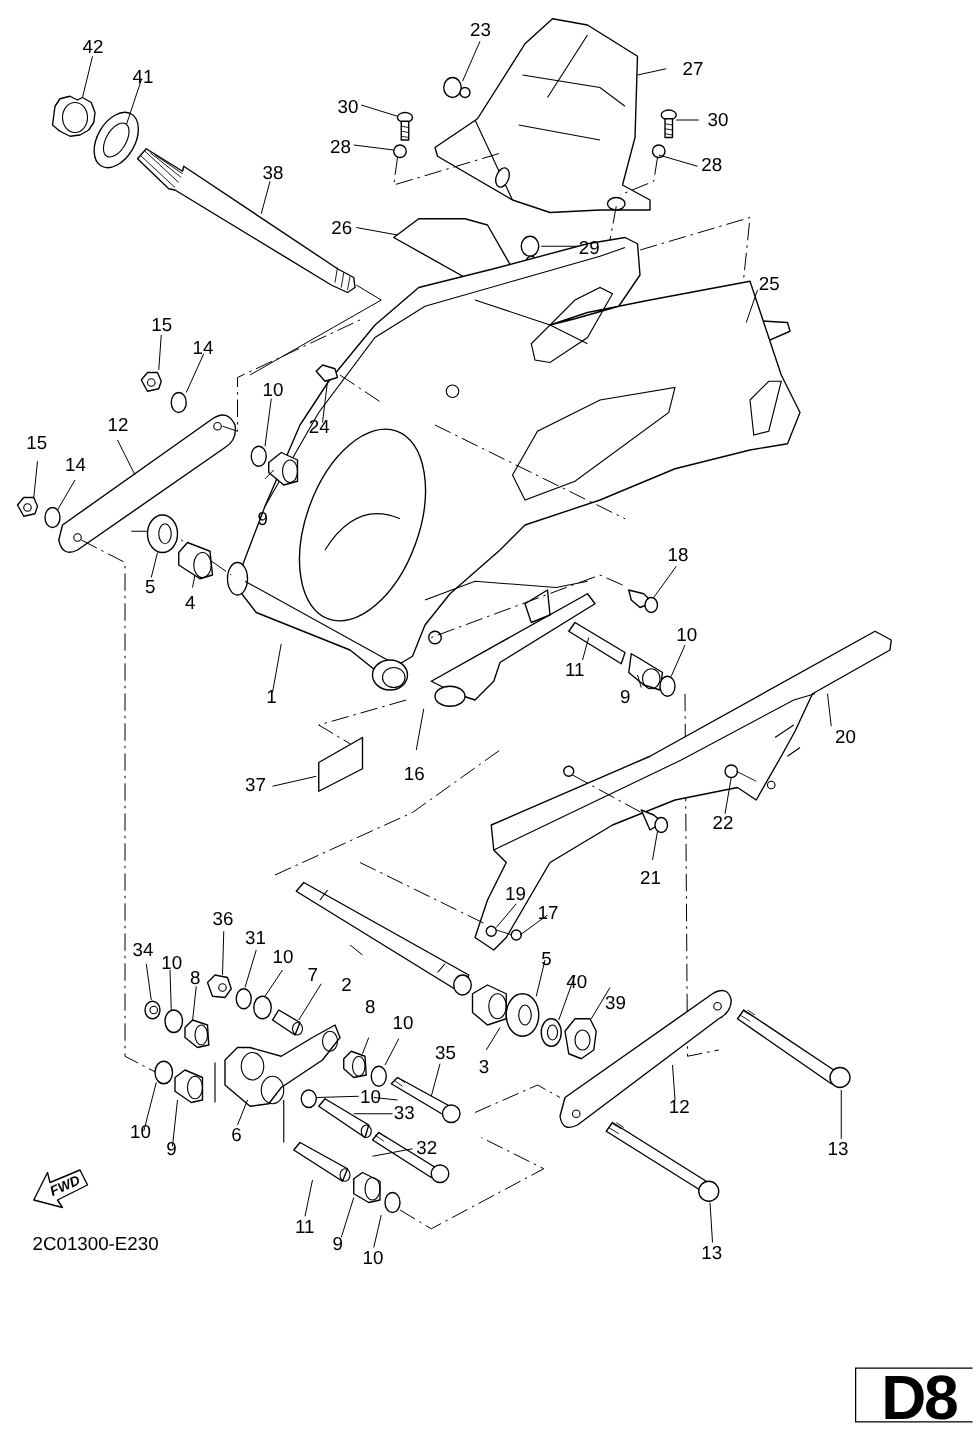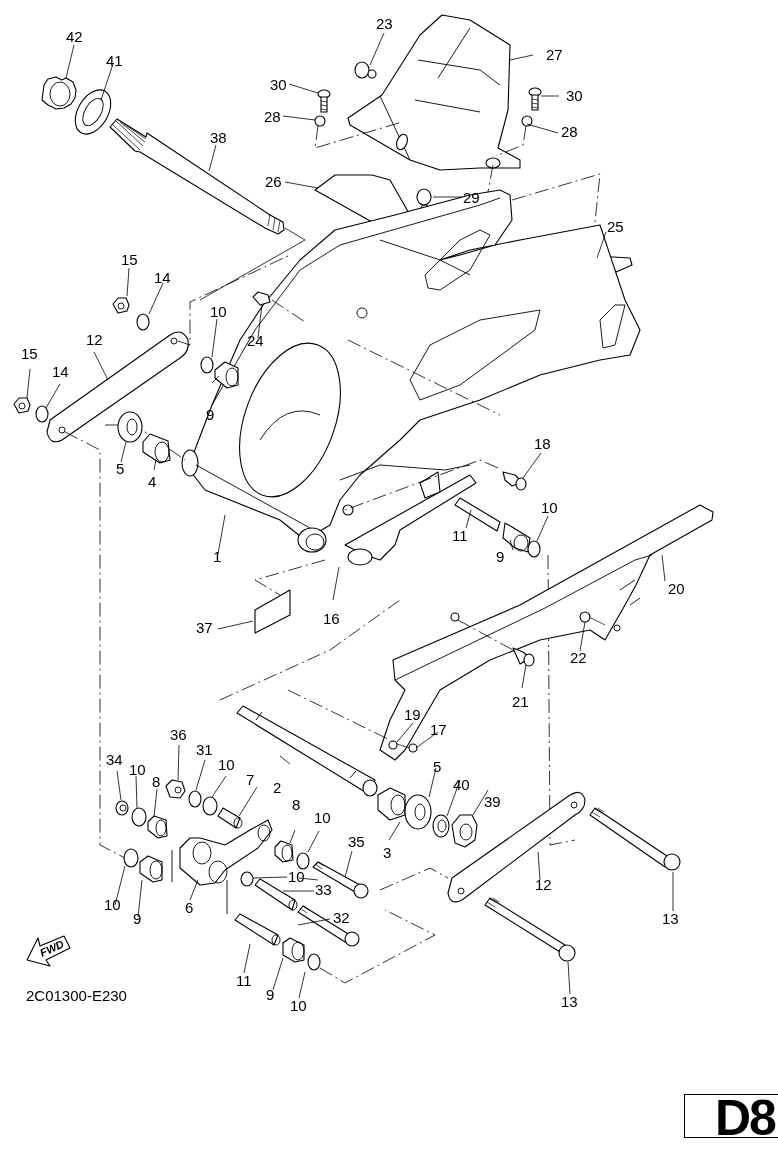--- a/index.html
+++ b/index.html
@@ -9,21 +9,21 @@
   .part { fill:#fff; stroke:#000; stroke-width:1.1; stroke-linejoin:round; }
   .part-thin { fill:none; stroke:#000; stroke-width:0.9; }
   .lead { fill:none; stroke:#000; stroke-width:0.8; }
   .dash { fill:none; stroke:#000; stroke-width:0.8; stroke-dasharray:14 4 2 4; }
   .thread { fill:none; stroke:#000; stroke-width:0.7; }
   .lbl { font-family:"Liberation Sans", sans-serif; font-size:15px; fill:#000; }
   .code { position:absolute; left:26px; top:987px; font-size:15px; }
   .fwd-txt { font-family:"Liberation Sans", sans-serif; font-size:11px; font-weight:bold; font-style:italic; fill:#000; }
   .page-box { position:absolute; left:684px; top:1094px; width:110px; height:44px;
               border:1.5px solid #000; box-sizing:border-box; background:#fff; }
-  .page-box span { position:absolute; left:30px; top:-6px; font-size:50px; font-weight:bold;
+  .page-box span { position:absolute; left:20px; top:-6px; font-size:50px; font-weight:bold;
                    font-family:"Liberation Sans", sans-serif; letter-spacing:-2px; }
 </style>
 </head>
 <body>
 
 <svg id="diagram" viewBox="0 0 778 1151" xmlns="http://www.w3.org/2000/svg">
 
   <g>
     <path class="part" d="M44,85 L48,79 L56,77 L62,80 L66,78 L73,82 L76,90 L75,98 L71,104 L64,108 L56,109 L48,105 L42,100 Z"></path>
     <ellipse class="part-thin" cx="60" cy="94" rx="10" ry="12"></ellipse>

